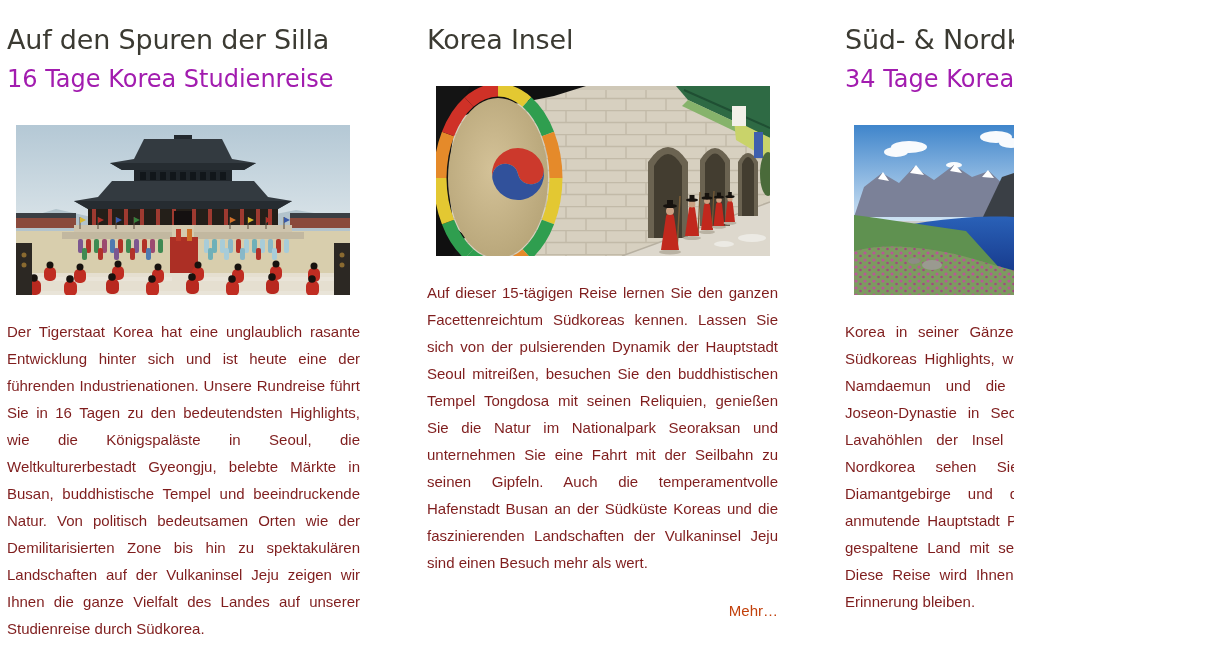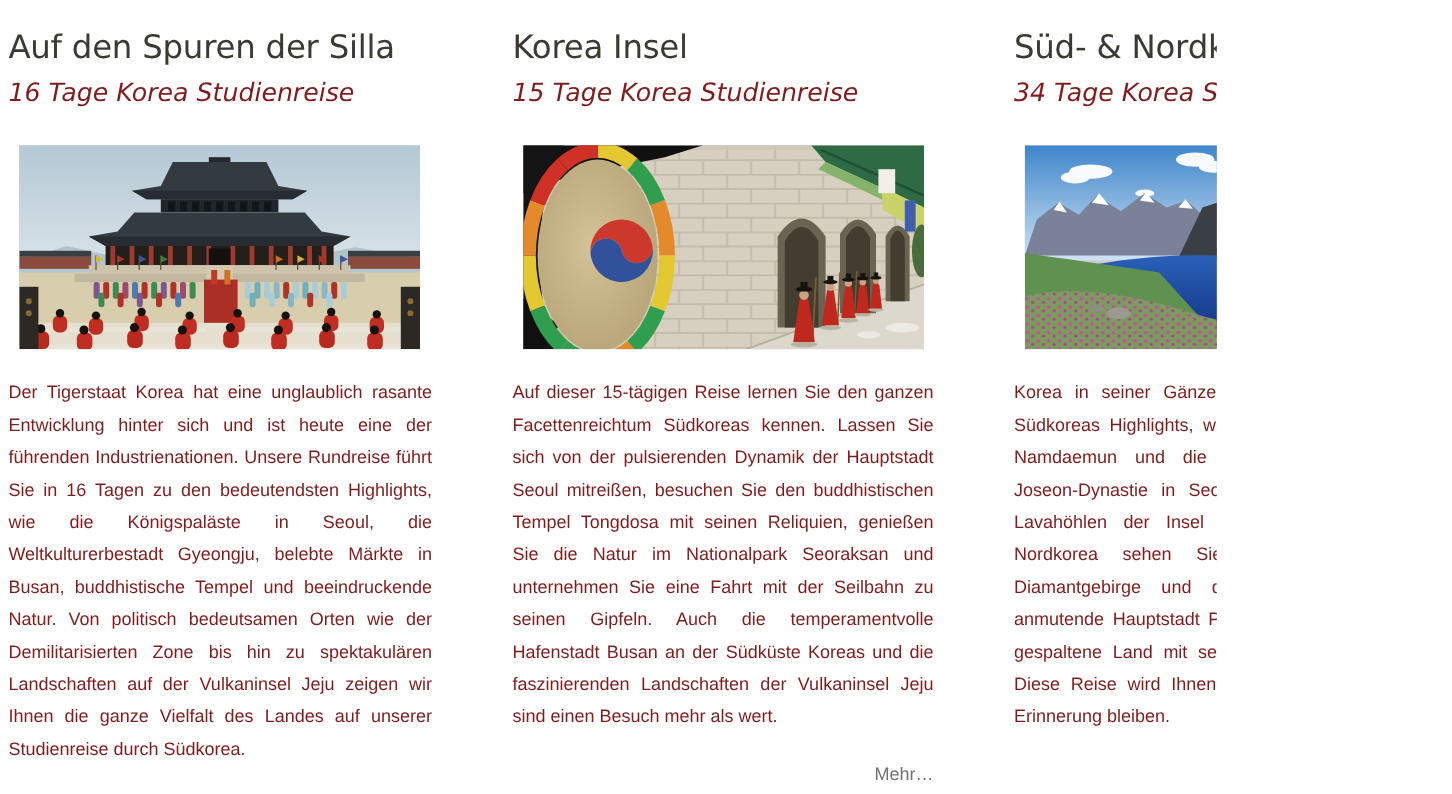--- a/index.html
+++ b/index.html
@@ -15,35 +15,35 @@
     column-gap:67px;
     padding:24px 0 0 7px;
   }
   .tour-title {
     font-family:"DejaVu Sans", sans-serif;
     font-weight:400; font-size:27px; line-height:1.15;
     color:#3b3a32; letter-spacing:-0.2px;
   }
   .tour-subtitle {
     font-family:"DejaVu Sans", sans-serif;
-    font-weight:400; font-size:21px; line-height:1.2;
-    color:#7f1d1d; margin-top:10px;font-style:italic;
+    font-weight:400; font-size:24px; line-height:1.2;
+    color:#a21caf; margin-top:10px;
   }
   .tour-image {
     width:334px; height:170px; margin:31px 0 0 9px;
     overflow:hidden; cursor:pointer; background:#ccc;
   }
   .tour-image svg { display:block; width:334px; height:170px; }
   .tour-description {
     margin-top:23px; font-size:15px; line-height:27px;
     text-align:justify; color:#7f1d1d;
   }
   .more-row { text-align:right; margin-top:26px; }
   .more-link {
-    color:#737373; text-decoration:none; font-size:15px;
+    color:#c2410c; text-decoration:none; font-size:15px;
     font-family:"Liberation Sans", sans-serif; cursor:pointer;
   }
 </style>
 </head>
 <body>
 
 <div class="page">
   <div class="cols">
 
     <section class="tour-card">
@@ -212,21 +212,20 @@
       </div>
 
       <p class="tour-description">Der Tigerstaat Korea hat eine unglaublich rasante Entwicklung hinter sich und ist heute eine der führenden Industrienationen. Unsere Rundreise führt Sie in 16 Tagen zu den bedeutendsten Highlights, wie die Königspaläste in Seoul, die Weltkulturerbestadt Gyeongju, belebte Märkte in Busan, buddhistische Tempel und beeindruckende Natur. Von politisch bedeutsamen Orten wie der Demilitarisierten Zone bis hin zu spektakulären Landschaften auf der Vulkaninsel Jeju zeigen wir Ihnen die ganze Vielfalt des Landes auf unserer Studienreise durch Südkorea.</p>
       <div class="more-row">
         <a class="more-link" href="#">Mehr…</a>
       </div>
     </section>
 
     <section class="tour-card">
       <h1 class="tour-title">Korea Insel</h1>
-      <h2 class="tour-subtitle">15 Tage Korea Studienreise</h2>
 
       <div class="tour-image">
         <svg viewBox="0 0 334 170" preserveAspectRatio="none" role="img" aria-label="taegeuk-drum-and-palace-guards-photo">
           <defs>
             <pattern id="blocks" width="40" height="24" patternUnits="userSpaceOnUse">
               <rect width="40" height="24" fill="#d7d0c0"></rect>
               <path d="M0,0.5 H40 M0,12.5 H40" stroke="#c2baa8" stroke-width="1.4"></path>
               <path d="M10,0 V12 M30,12 V24" stroke="#c2baa8" stroke-width="1.4"></path>
             </pattern>
             <radialGradient id="drumface" cx="0.45" cy="0.45" r="0.7">

